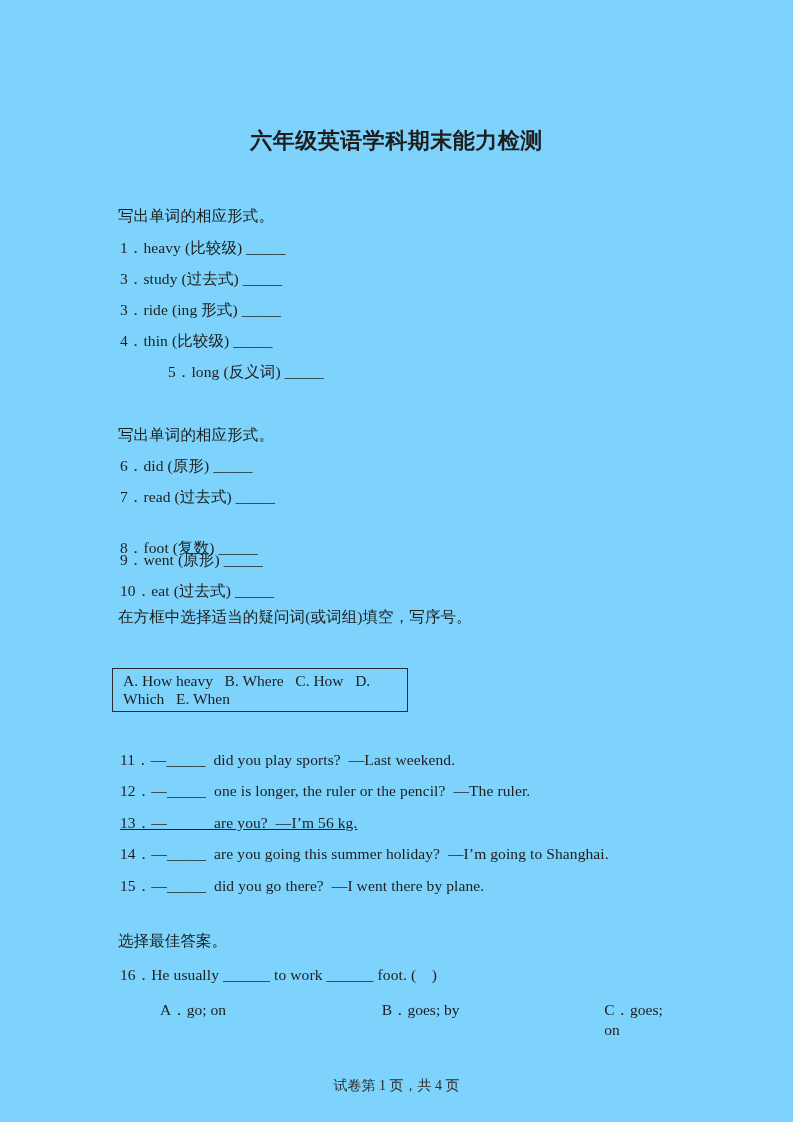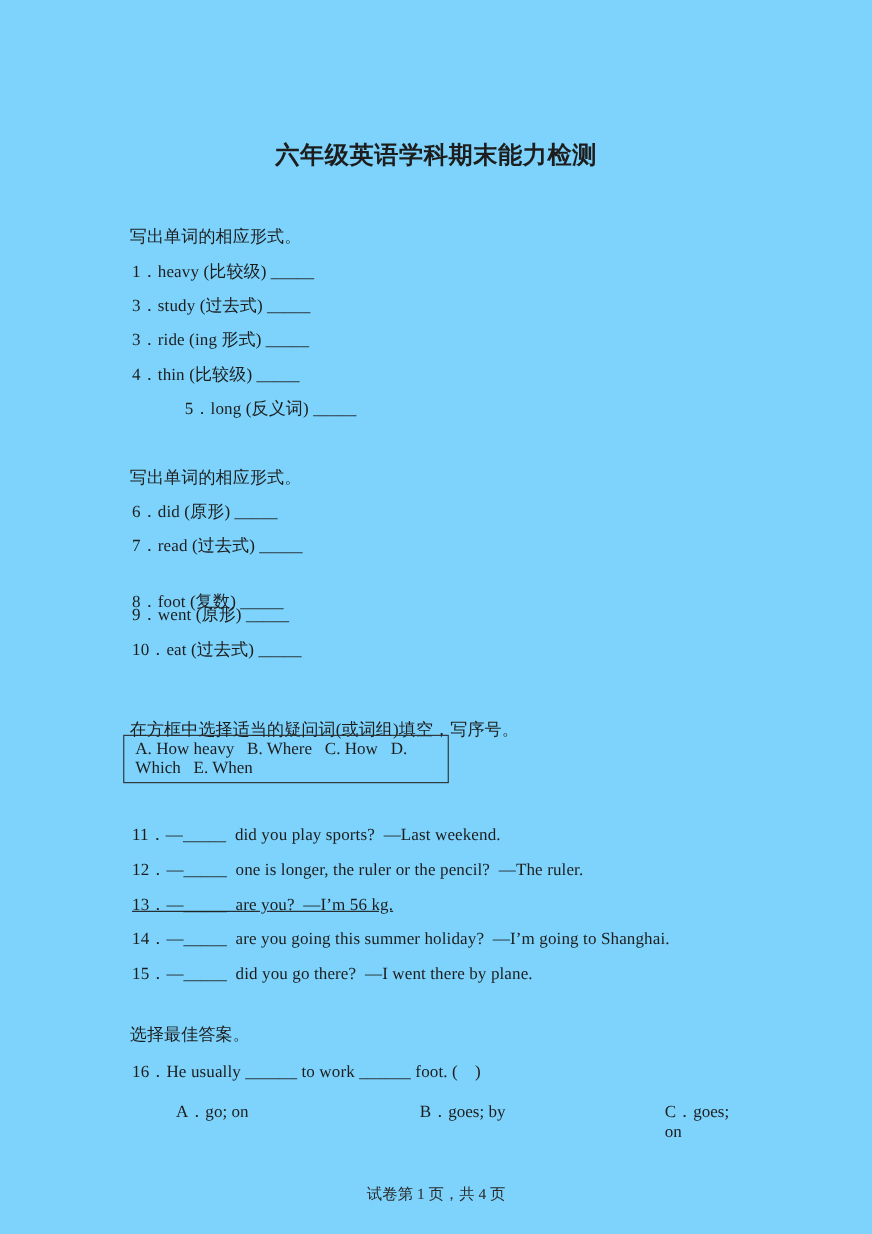--- a/index.html
+++ b/index.html
@@ -90,21 +90,21 @@
   <div class="abs" style="top:332px; left:120px;">4．thin (比较级) _____</div>
   <div class="abs" style="top:363px; left:120px;margin-left:48px;">5．long (反义词) _____</div>
 
   <div class="abs" style="top:426px; left:118px;">写出单词的相应形式。</div>
   <div class="abs" style="top:457px; left:120px;">6．did (原形) _____</div>
   <div class="abs" style="top:488px; left:120px;">7．read (过去式) _____</div>
   <div class="abs" style="top:491px; left:120px;margin-top:48px;">8．foot (复数) _____</div>
   <div class="abs" style="top:551px; left:120px;">9．went (原形) _____</div>
   <div class="abs" style="top:582px; left:120px;">10．eat (过去式) _____</div>
 
-  <div class="abs" style="top:655px; left:118px;text-align:center;">在方框中选择适当的疑问词(或词组)填空，写序号。</div>
+  <div class="abs" style="top:608px; left:118px;text-align:center;">在方框中选择适当的疑问词(或词组)填空，写序号。</div>
   <div class="word-bank-box">
     <span class="bank-text">A. How heavy   B. Where   C. How   D. Which   E. When</span>
   </div>
   <div class="abs" style="top:751px; left:120px;">11．—_____  did you play sports?  —Last weekend.</div>
   <div class="abs" style="top:782px; left:120px;">12．—_____  one is longer, the ruler or the pencil?  —The ruler.</div>
   <div class="abs" style="top:814px; left:120px;text-decoration:underline;">13．—_____  are you?  —I’m 56 kg.</div>
   <div class="abs" style="top:845px; left:120px;">14．—_____  are you going this summer holiday?  —I’m going to Shanghai.</div>
   <div class="abs" style="top:877px; left:120px;">15．—_____  did you go there?  —I went there by plane.</div>
 
   <div class="abs" style="top:932px; left:118px;">选择最佳答案。</div>

